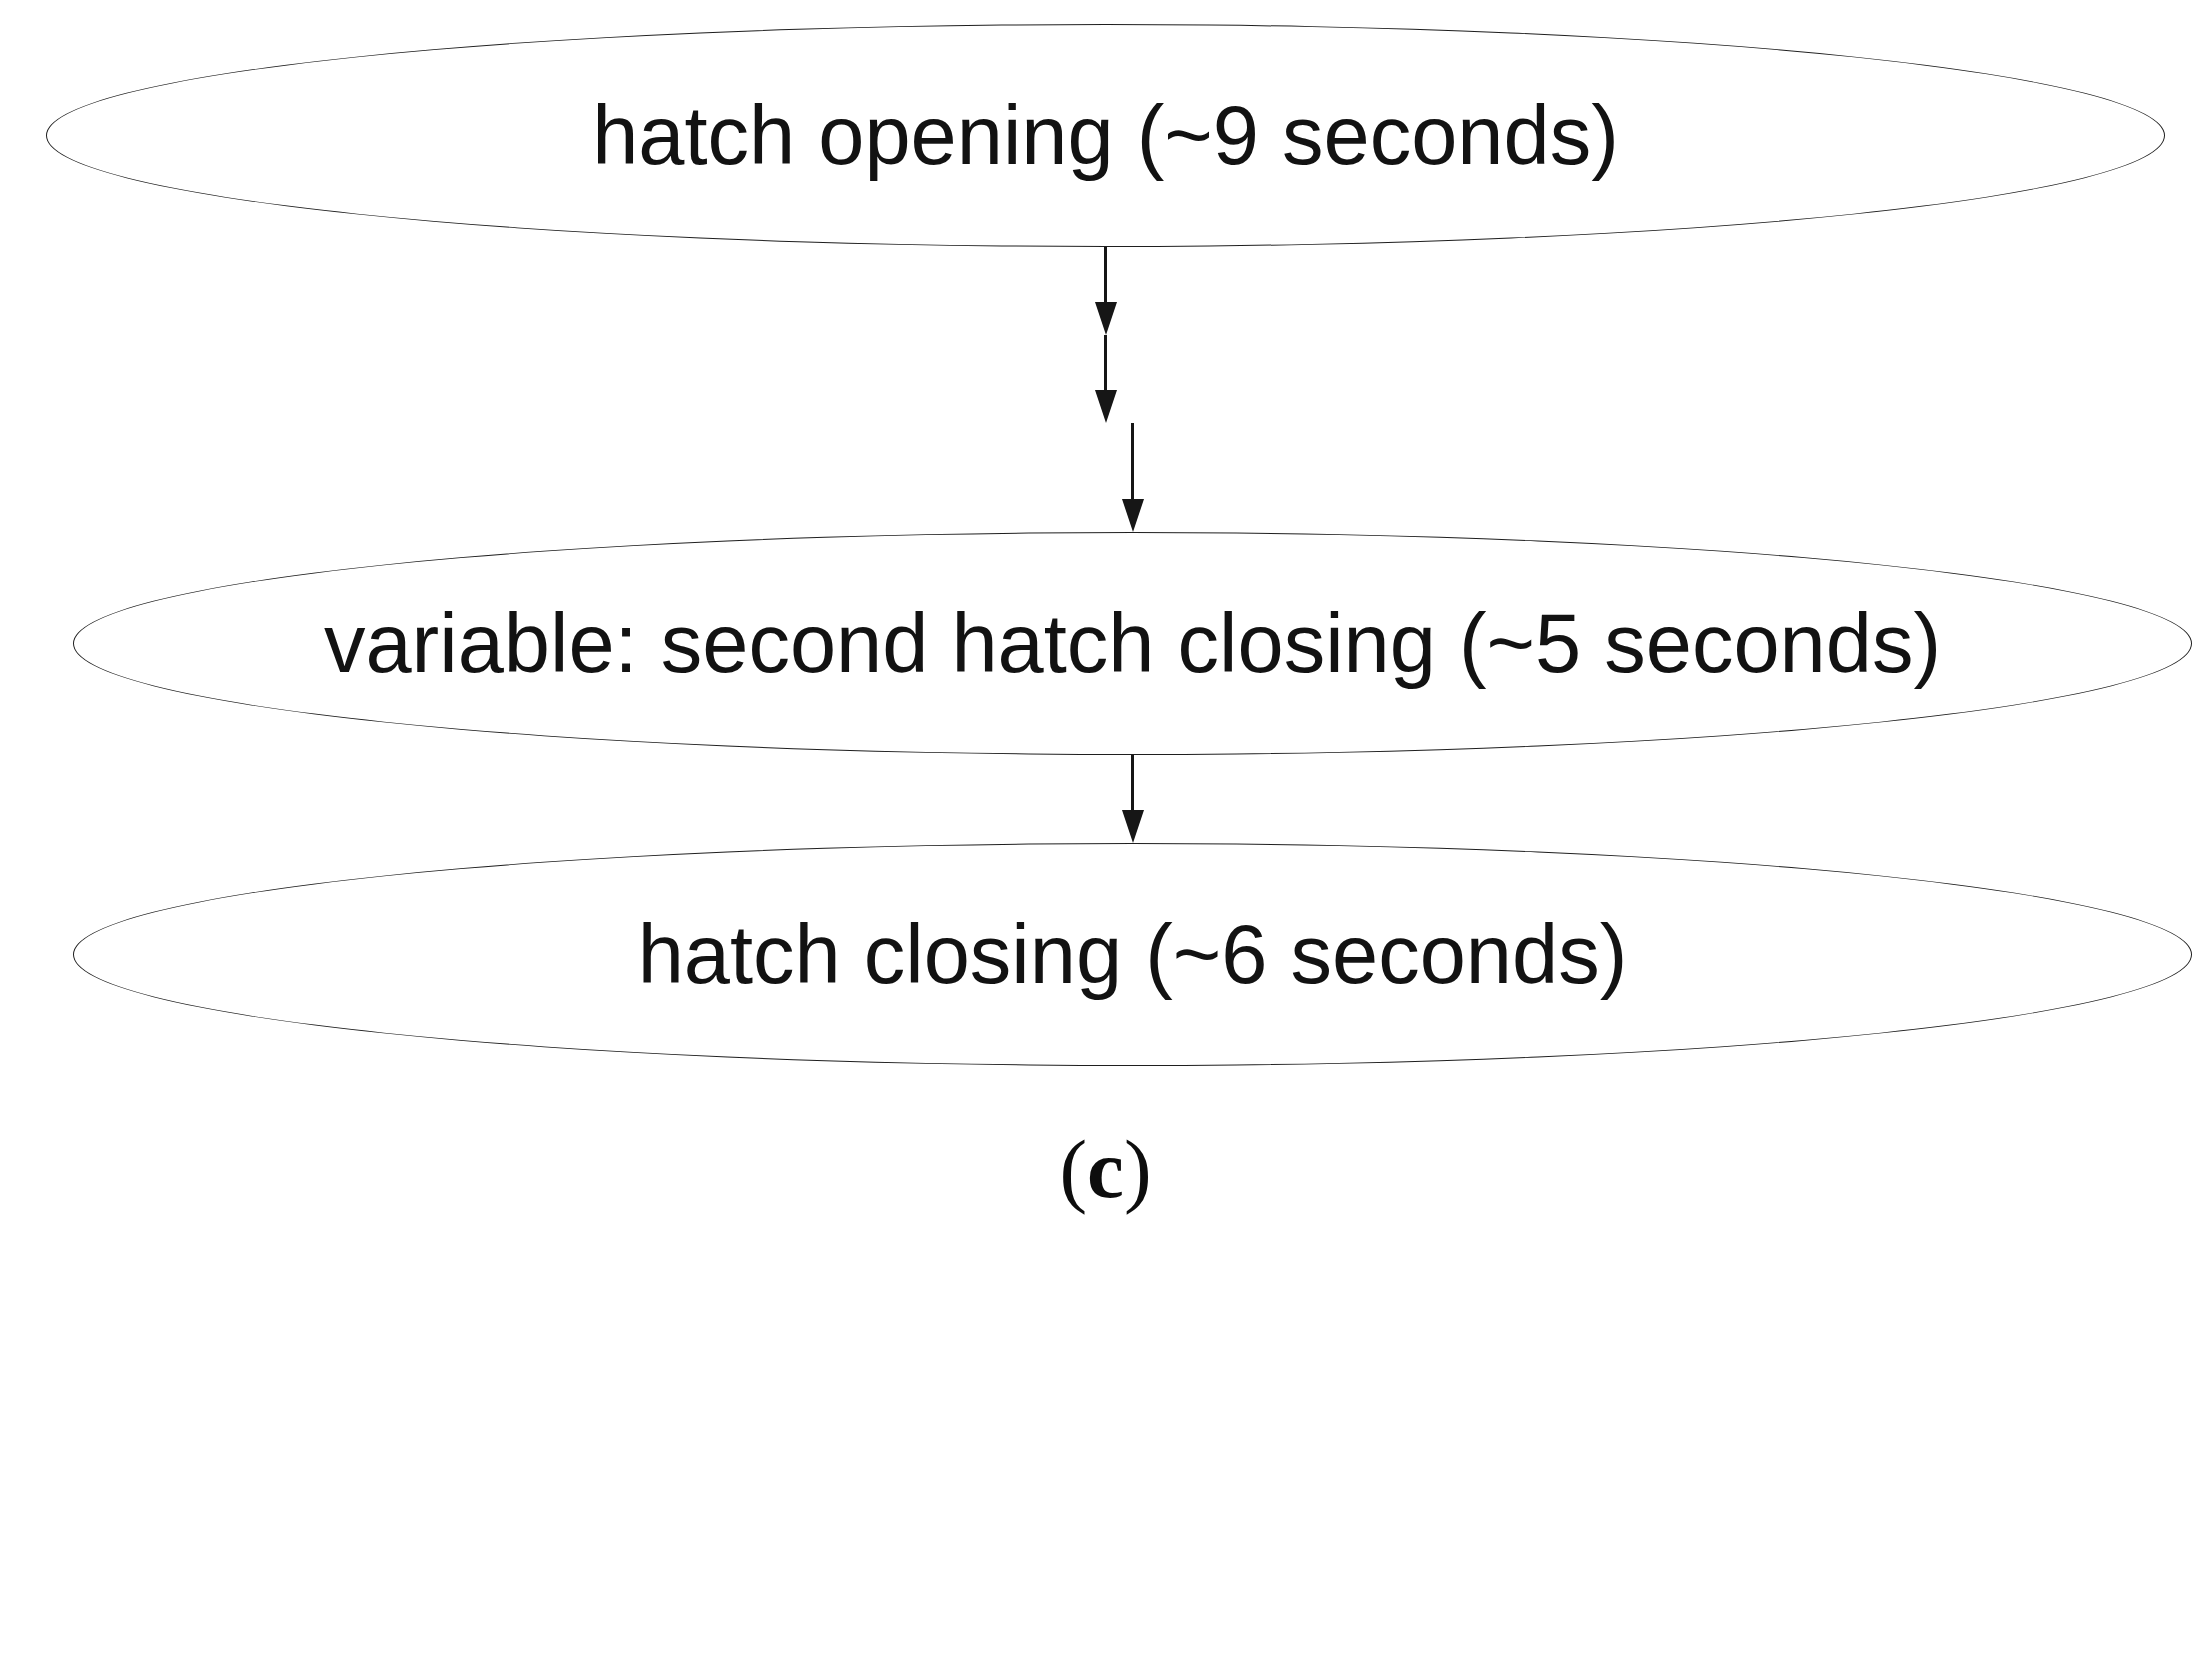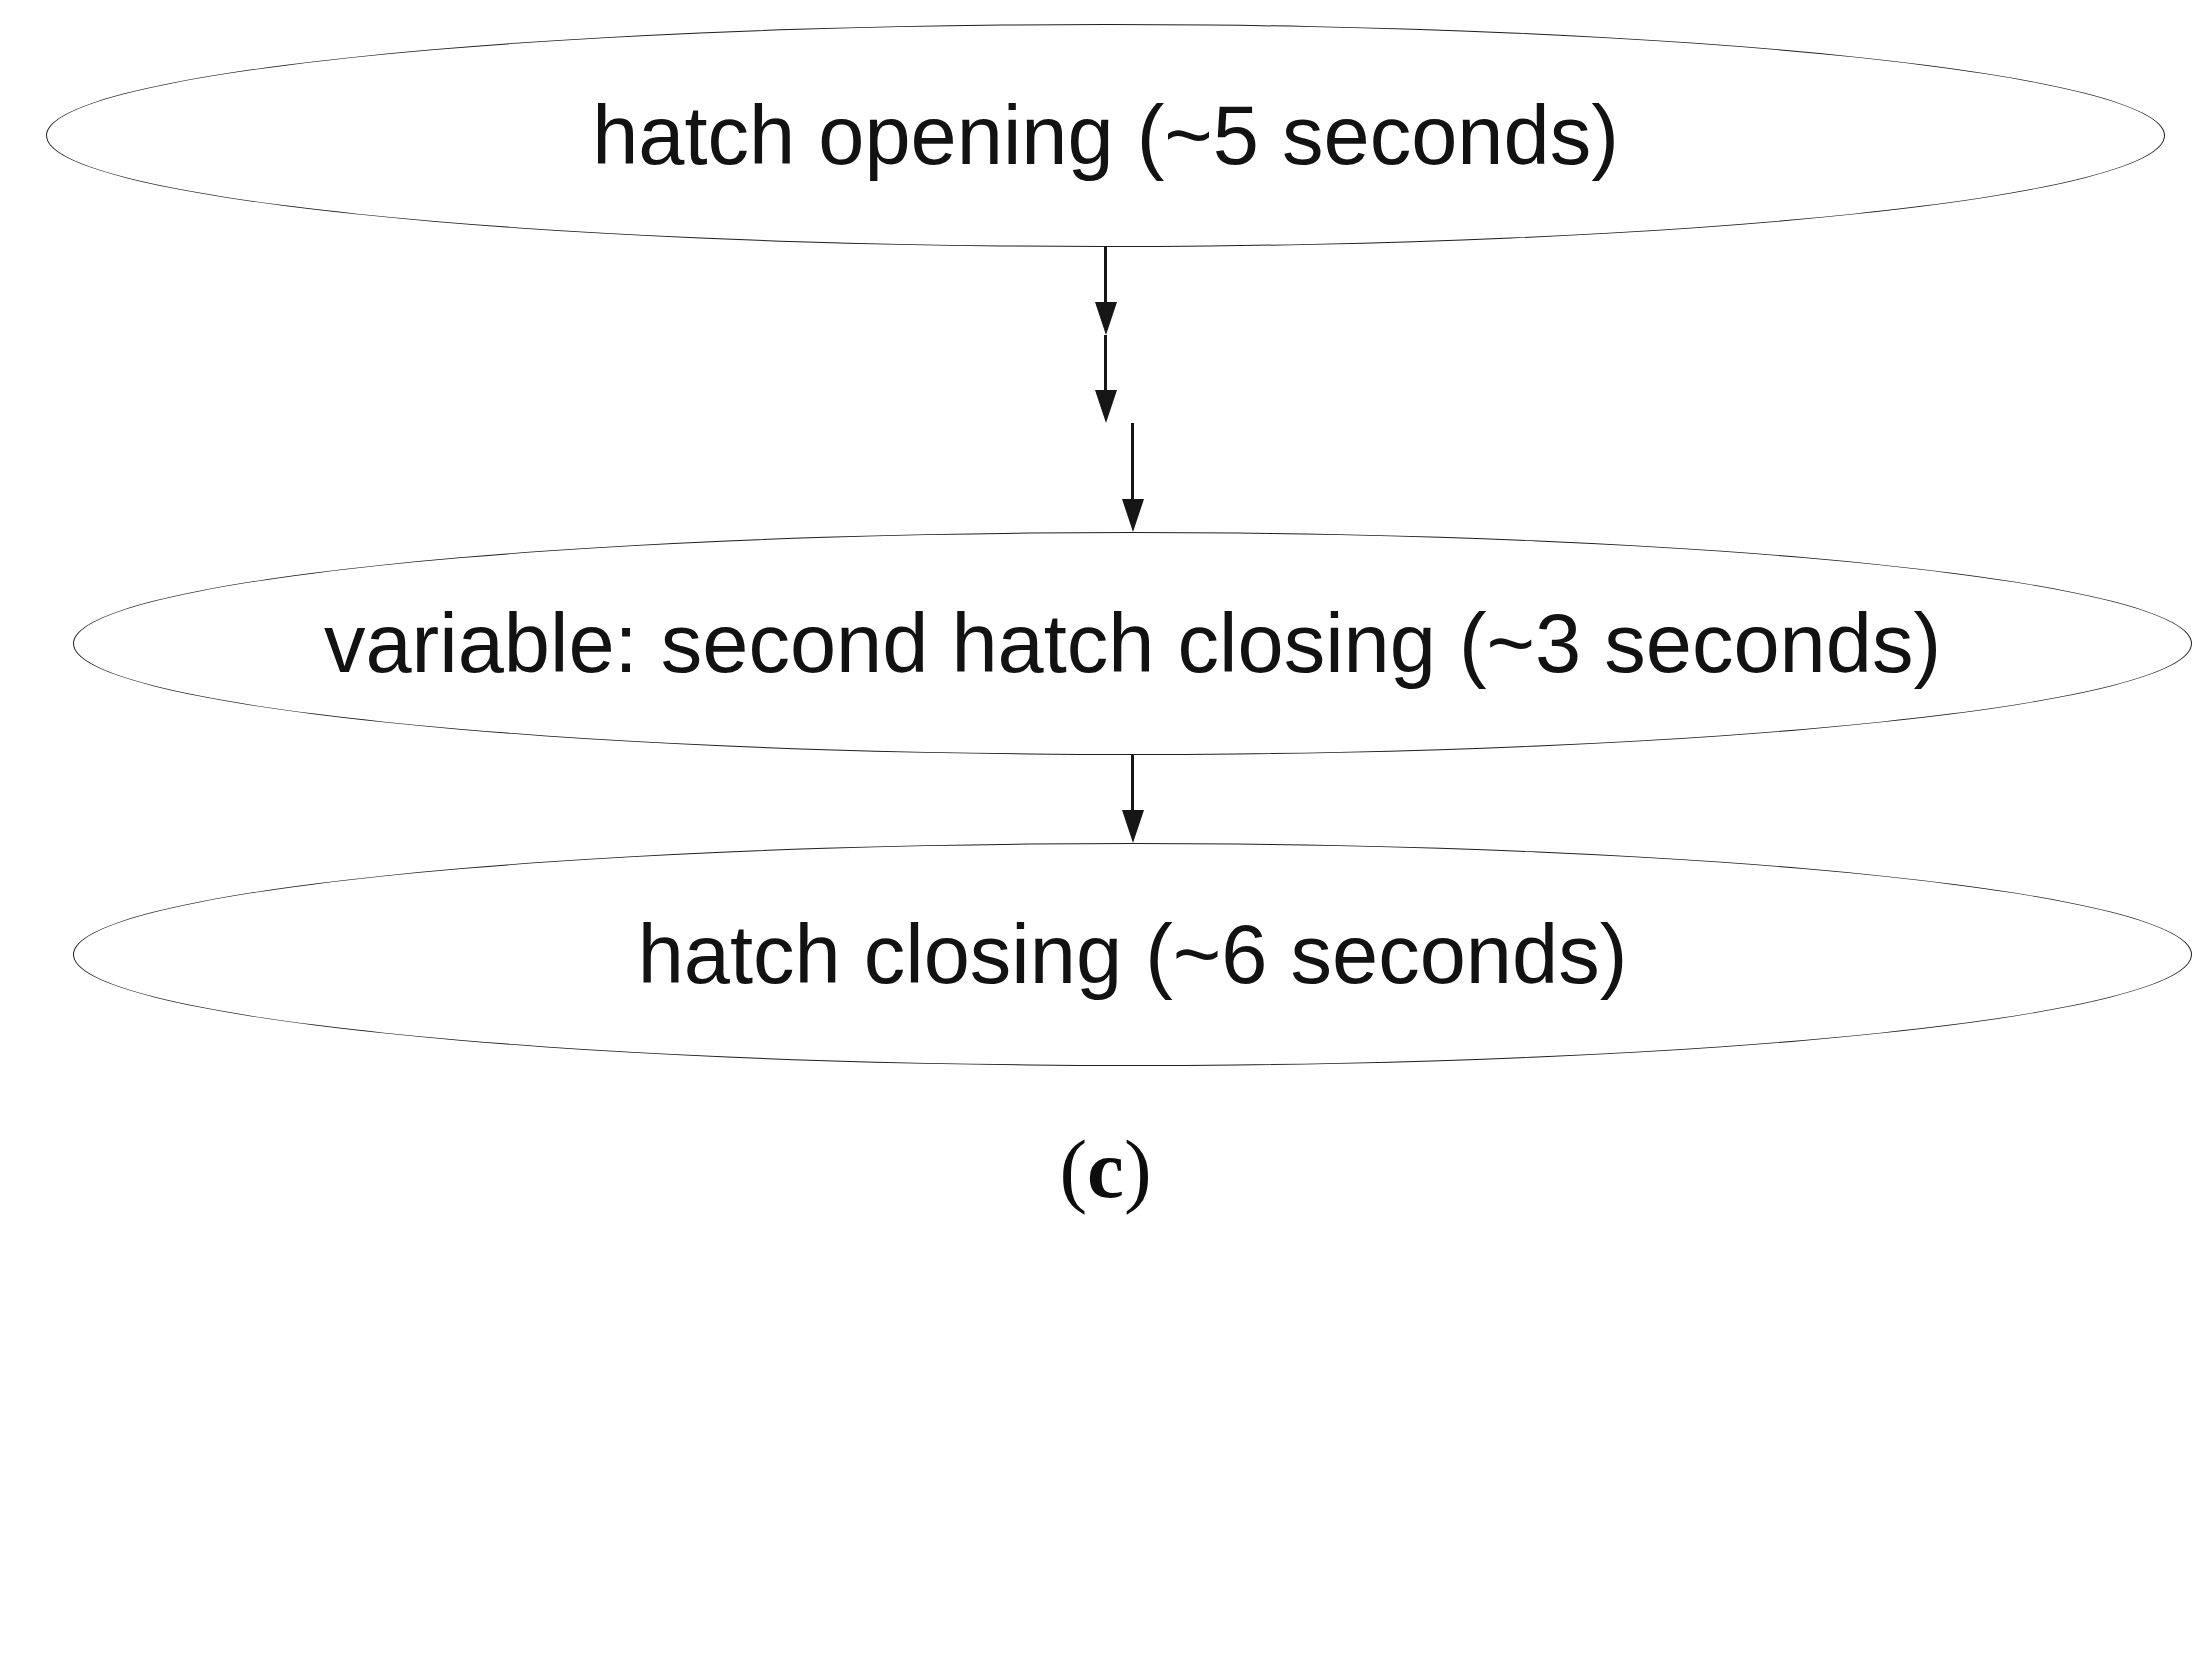--- a/index.html
+++ b/index.html
@@ -73,42 +73,42 @@
     font-weight: 700;
   }
 </style>
 </head>
 <body>
 
 <div class="canvas">
   <div class="flow">
 
     <div class="node">
-      <span>hatch opening (~5 seconds)</span>
+      <span>hatch opening (~9 seconds)</span>
     </div>
 
     <div class="arrow">
       <div class="shaft"></div>
       <div class="head"></div>
     </div>
 
 
     <div class="arrow">
       <div class="shaft"></div>
       <div class="head"></div>
     </div>
 
 
     <div class="arrow tall shift-right">
       <div class="shaft"></div>
       <div class="head"></div>
     </div>
 
     <div class="node shift-right">
-      <span>variable: second hatch closing (~3 seconds)</span>
+      <span>variable: second hatch closing (~5 seconds)</span>
     </div>
 
     <div class="arrow shift-right">
       <div class="shaft"></div>
       <div class="head"></div>
     </div>
 
     <div class="node shift-right">
       <span>hatch closing (~6 seconds)</span>
     </div>

